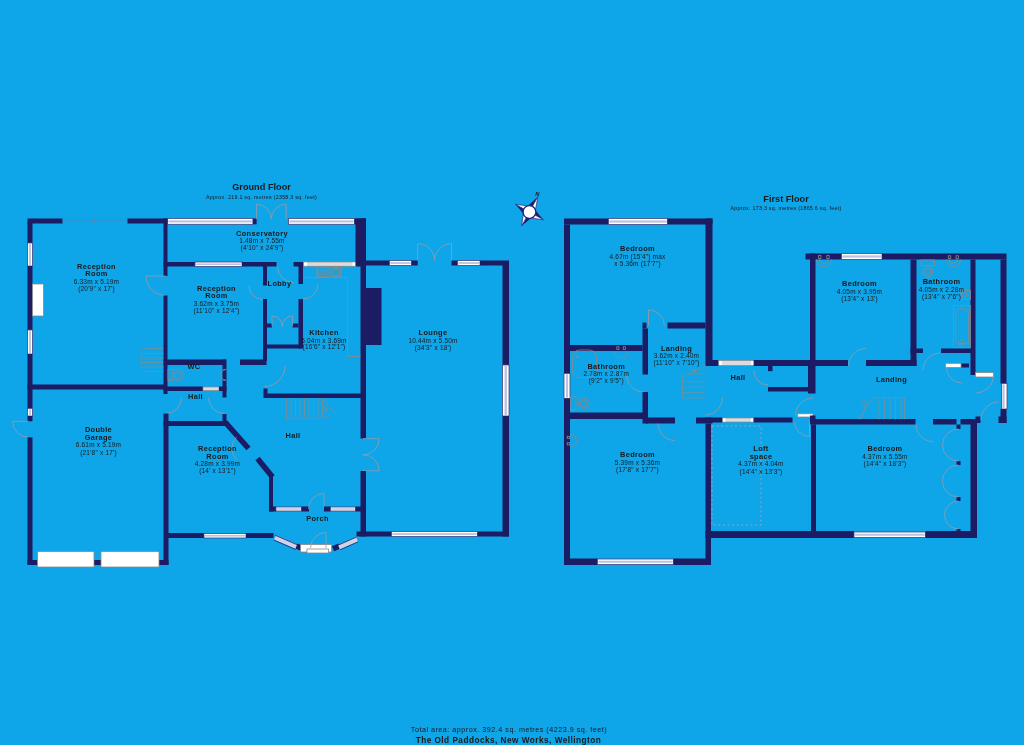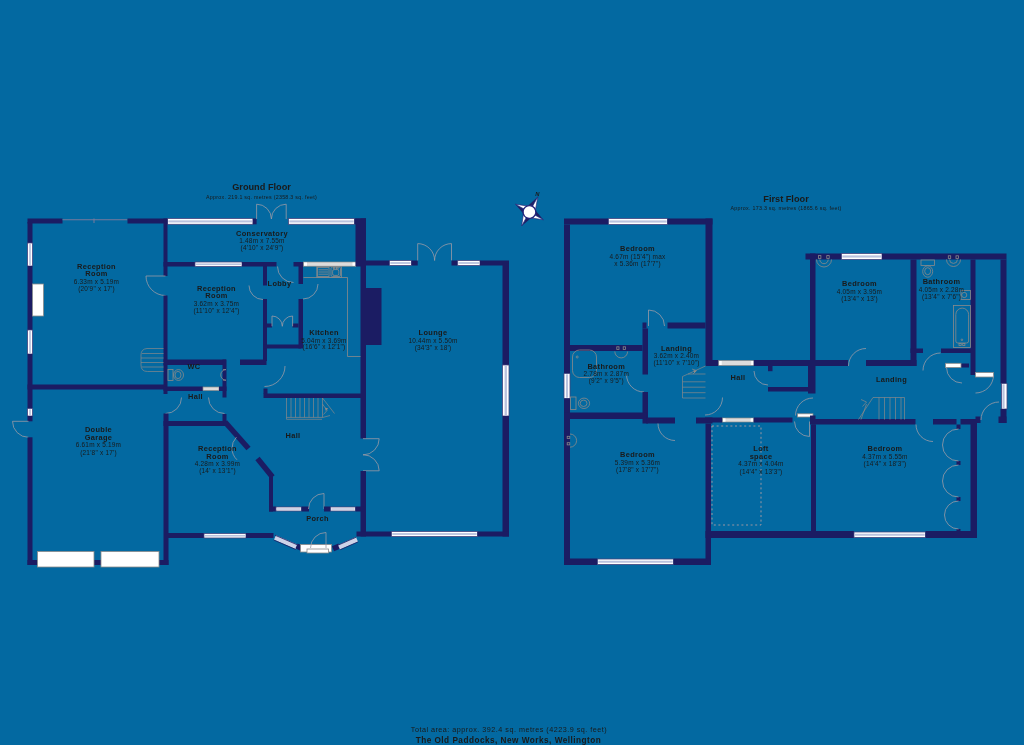--- a/index.html
+++ b/index.html
@@ -1,16 +1,16 @@
 <!DOCTYPE html>
 <html><head>
 <meta charset="utf-8">
 <style>
   html,body{margin:0;padding:0;background:#ffffff;}
-  #page{width:1024px;height:745px;position:relative;background:#0369a1;overflow:hidden;}
+  #page{width:1024px;height:745px;position:relative;background:#0ea5e9;overflow:hidden;}
   svg{display:block;}
   text{font-family:"Liberation Sans",sans-serif;fill:#1a1a1a;}
   .rn{font-weight:bold;font-size:7.4px;text-anchor:middle;letter-spacing:0.35px;}
   .rd{font-size:6.45px;text-anchor:middle;letter-spacing:0.22px;}
   .title{font-weight:bold;font-size:9.2px;text-anchor:middle;}
   .sub{font-size:5.3px;text-anchor:middle;letter-spacing:0.28px;}
   .w{fill:#1b1c63;}
   .win{fill:#ffffff;stroke:#44447e;stroke-width:0.8;}
   .gwin{fill:#dcdcdc;stroke:#8a8a8a;stroke-width:0.7;}
   .arc{fill:none;stroke:#9a9aa6;stroke-width:0.8;}

